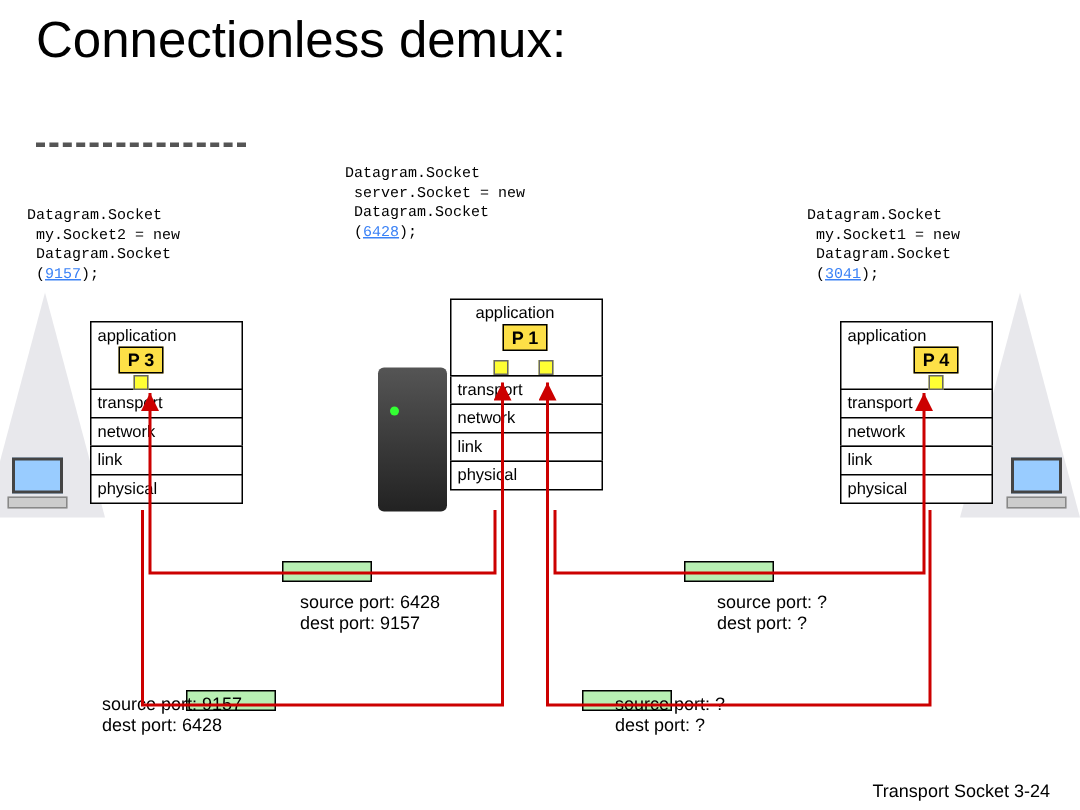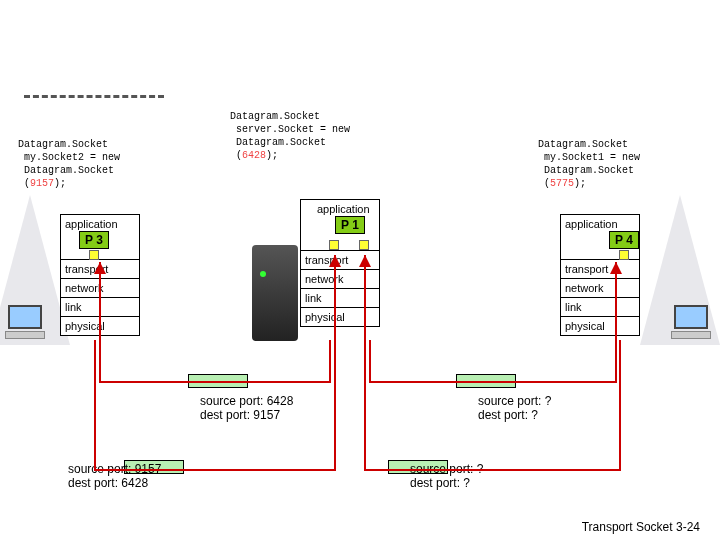--- a/index.html
+++ b/index.html
@@ -31,44 +31,44 @@
     position: absolute;
     font-family: "Courier New", monospace;
     font-size: 10px;
     color: #000;
     line-height: 1.3;
     white-space: pre;
   }
   .code-left   { top: 138px; left: 18px; }
   .code-center { top: 110px; left: 230px; }
   .code-right  { top: 138px; left: 538px; }
-  .green-lit   { color: #ef4444; }
+  .green-lit   { color: #3b82f6; text-decoration: underline; }
 
   .stack {
     position: absolute;
-    width: 80px;
+    width: 102px;
   }
   .layer {
     border: 1px solid #000;
     background: #fff;
     font-size: 11px;
     padding: 2px 4px;
     height: 20px;
     line-height: 15px;
     margin-top: -1px;
   }
   .app-layer {
     height: 46px;
     position: relative;
   }
   .app-label { font-size: 11px; }
 
   .pbox {
     position: absolute;
-    background: #84cc16;
+    background: #fde047;
     border: 1px solid #000;
     font-size: 12px;
     font-weight: bold;
     text-align: center;
     width: 30px;
     height: 18px;
     line-height: 16px;
   }
   .dot {
     position: absolute;
@@ -140,36 +140,36 @@
     position: absolute;
     bottom: 6px;
     right: 20px;
     font-size: 12px;
   }
 </style>
 </head>
 <body>
 
 <div class="title">
-  <br>
+  <span>Connectionless demux:</span><br>
 </div>
 <div class="title-underline"></div>
 
 <div class="code code-left"><span>Datagram.Socket
  my.Socket2 = new
  Datagram.Socket
  (</span><span class="green-lit">9157</span><span>);</span></div>
 <div class="code code-center"><span>Datagram.Socket
  server.Socket = new
  Datagram.Socket
  (</span><span class="green-lit">6428</span><span>);</span></div>
 <div class="code code-right"><span>Datagram.Socket
  my.Socket1 = new
  Datagram.Socket
- (</span><span class="green-lit">5775</span><span>);</span></div>
+ (</span><span class="green-lit">3041</span><span>);</span></div>
 
 <div class="bg-tri bg-left"></div>
 <div class="bg-tri bg-right"></div>
 <div class="pc pc-left">
     <div class="mon"></div>
     <div class="base"></div>
   </div>
 <div class="pc pc-right">
     <div class="mon"></div>
     <div class="base"></div>

